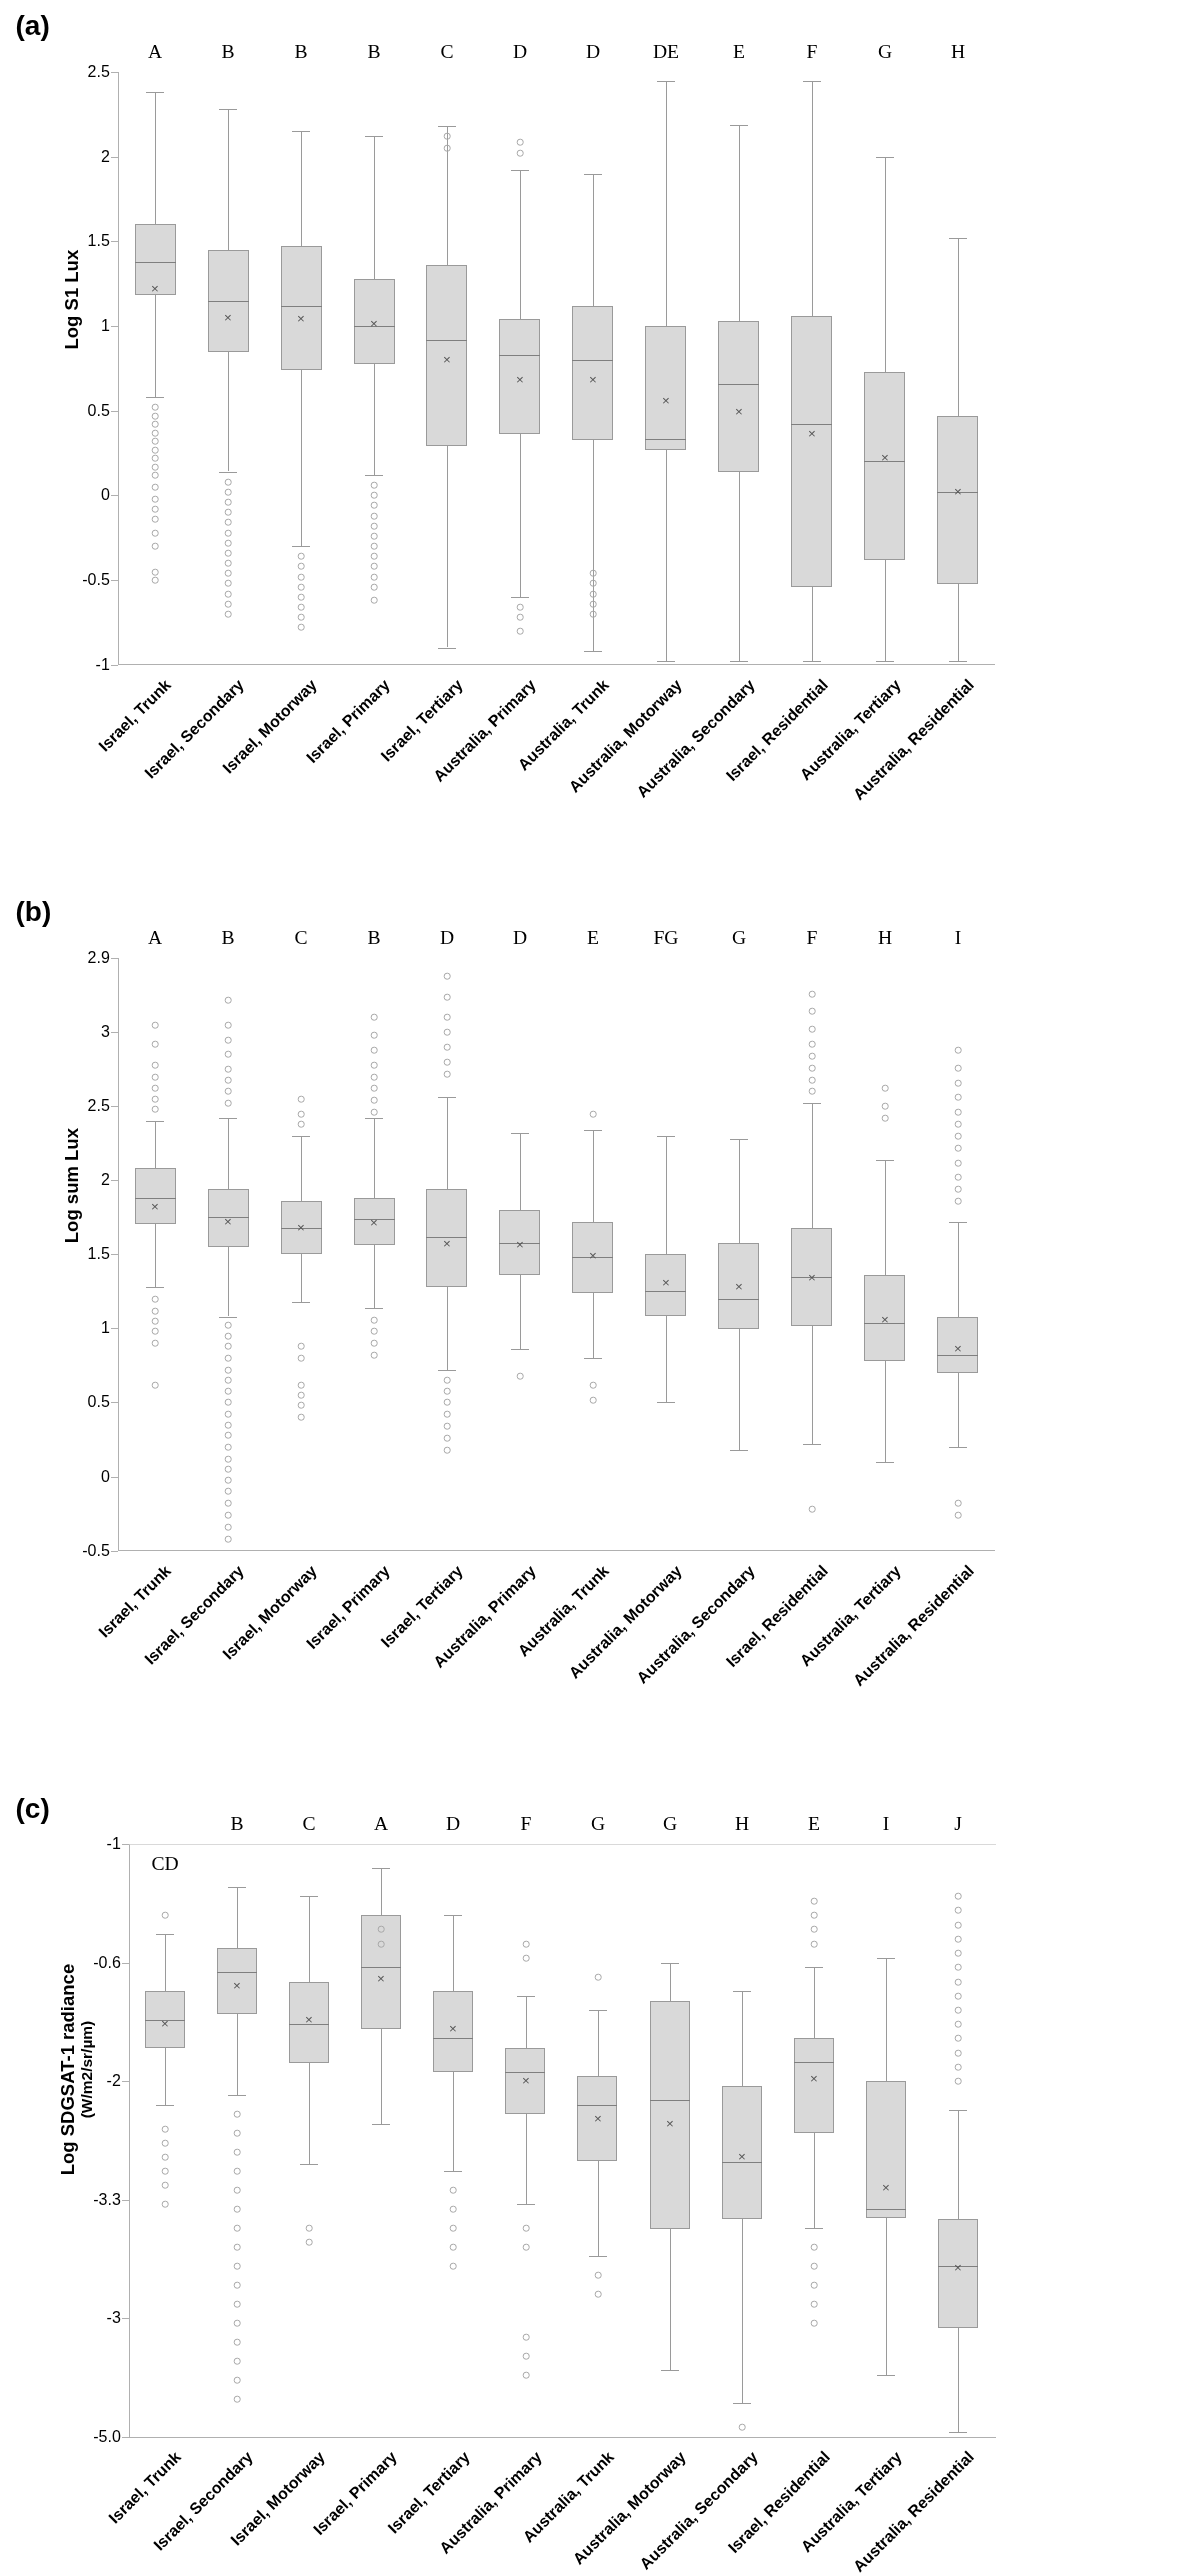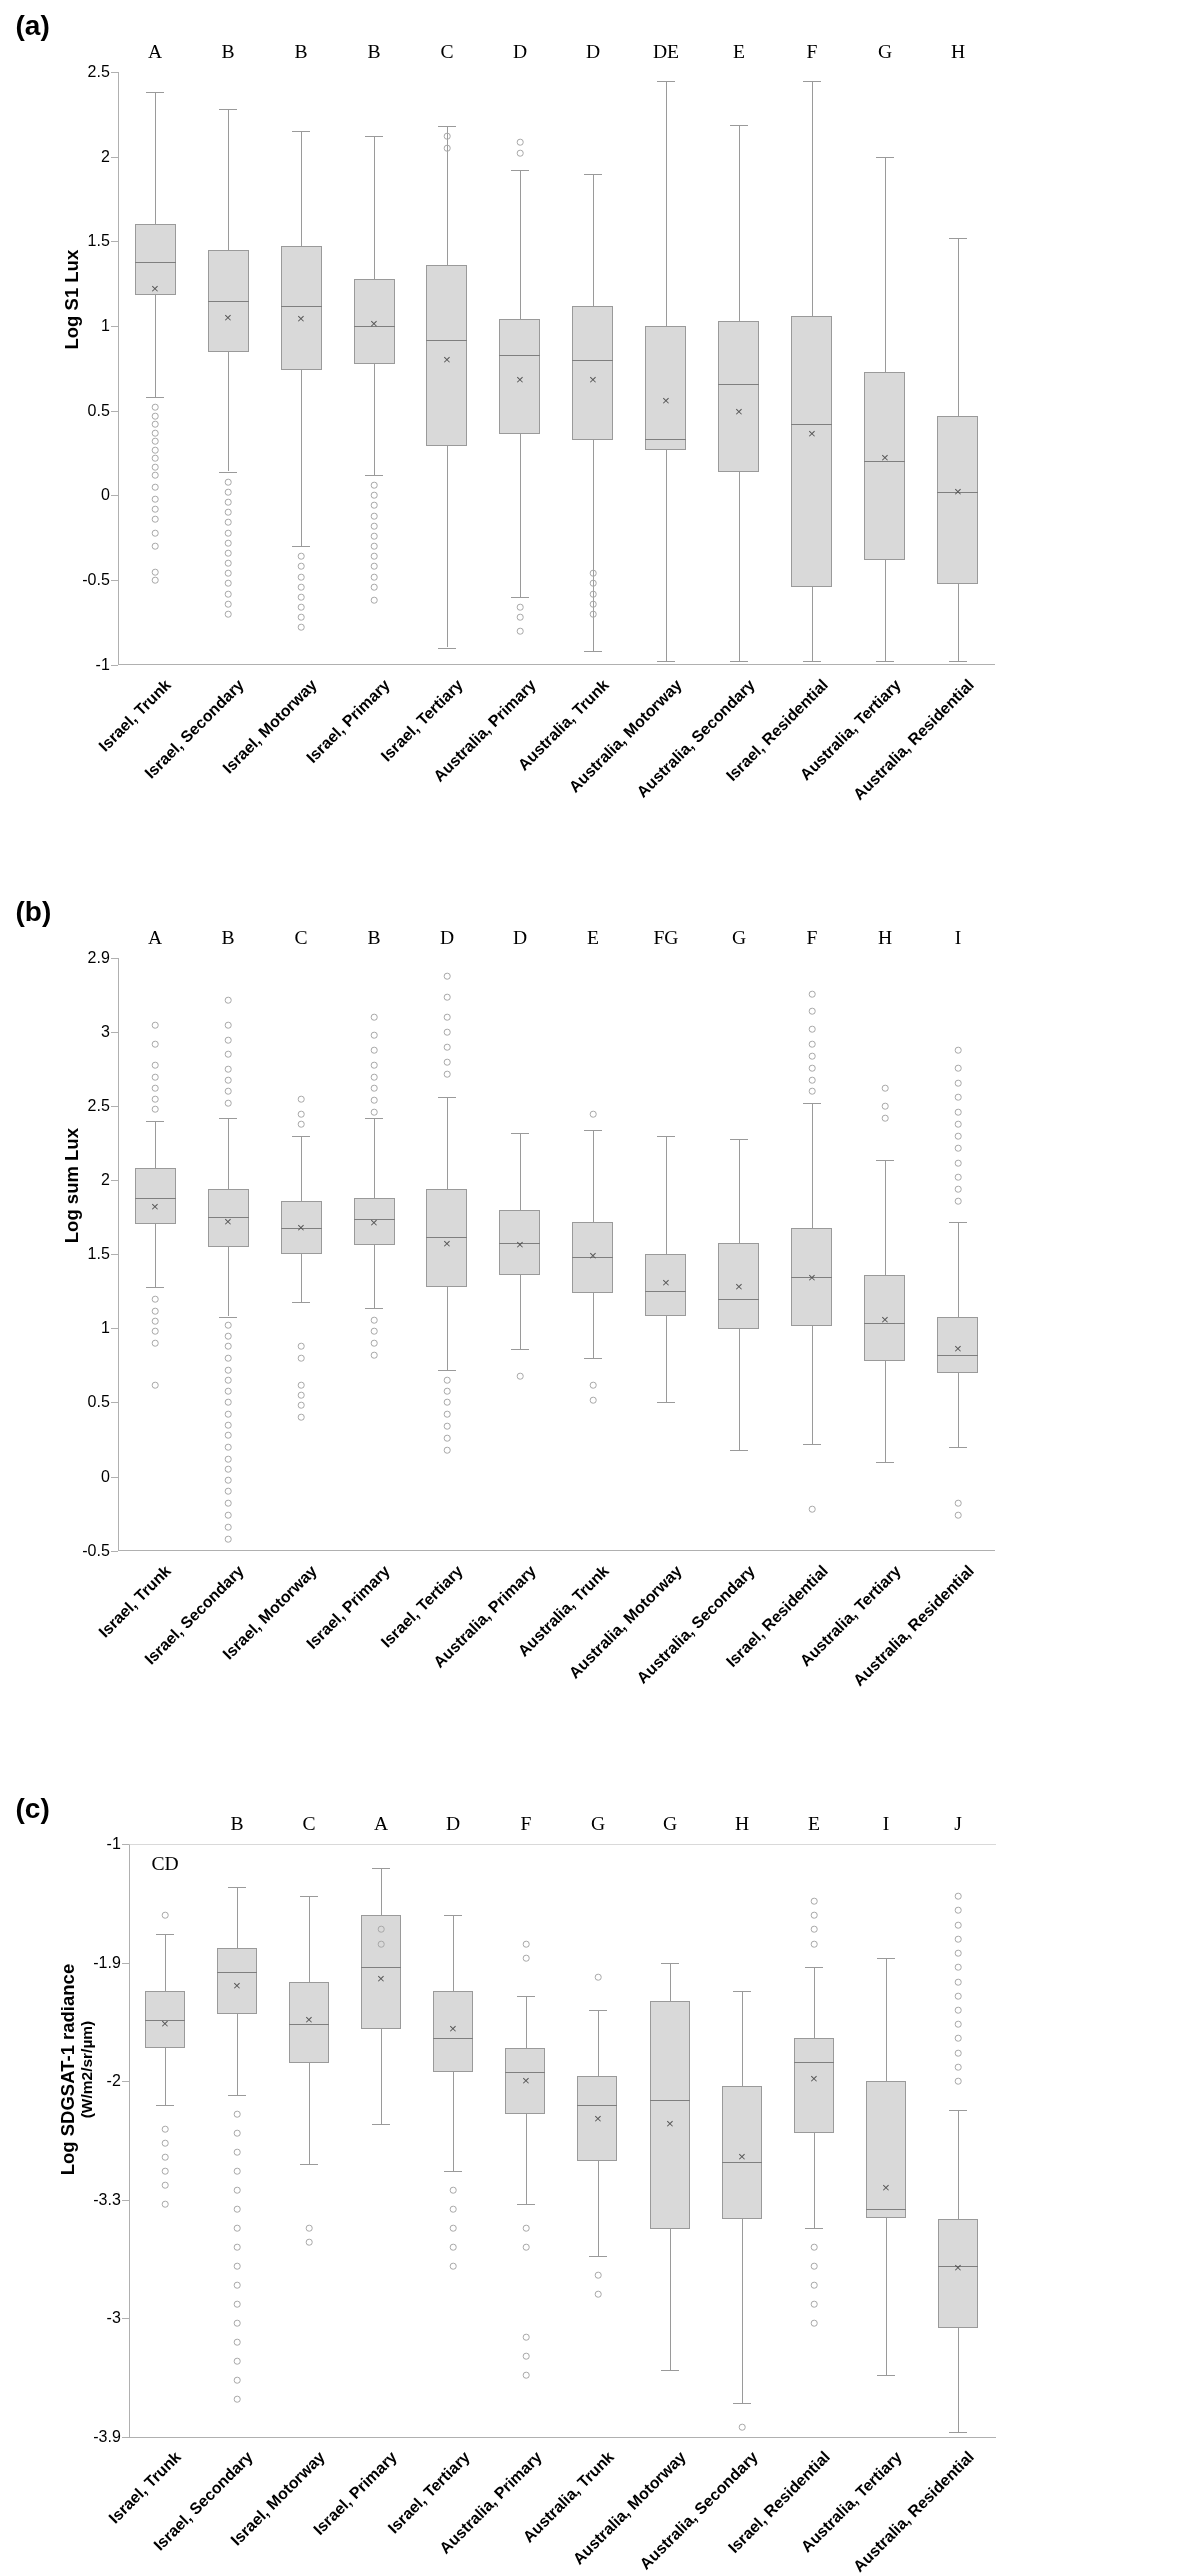--- a/index.html
+++ b/index.html
@@ -470,29 +470,29 @@
   </div>
 
   <div class="panel" id="panel-c" style="position:absolute;left:0;top:1772px;width:1185px;height:881px;">
     <div class="panel-label" style="left:15.5px;top:20.6px;">(c)</div>
     <div class="axis-title" style="left:-57px;top:278px;width:268px;transform:rotate(-90deg);">
       <span>Log SDGSAT-1 radiance</span>
       <span class="sub">(W/m2/sr/µm)</span>
     </div>
     <div class="chart" id="chart-c" style="left:0;top:0;width:1185px;height:881px;">
         <div class="plotarea topline" style="left: 129px; top: 72px; width: 866px; height: 592px;"></div>
-        <div class="ytick" style="left: 129px; top: 665px; right: auto; transform: translate(-100%, -50%); position: absolute; padding-right: 8.2px;">-3.9</div>
+        <div class="ytick" style="left: 129px; top: 665px; right: auto; transform: translate(-100%, -50%); position: absolute; padding-right: 8.2px;">-5.0</div>
         <div class="ytickmark" style="position: absolute; left: 122px; top: 665px; width: 7.2px; right: auto;"></div>
         <div class="ytick" style="left: 129px; top: 546px; right: auto; transform: translate(-100%, -50%); position: absolute; padding-right: 8.2px;">-3</div>
         <div class="ytickmark" style="position: absolute; left: 122px; top: 546px; width: 7.2px; right: auto;"></div>
         <div class="ytick" style="left: 129px; top: 428px; right: auto; transform: translate(-100%, -50%); position: absolute; padding-right: 8.2px;">-3.3</div>
         <div class="ytickmark" style="position: absolute; left: 122px; top: 428px; width: 7.2px; right: auto;"></div>
         <div class="ytick" style="left: 129px; top: 309px; right: auto; transform: translate(-100%, -50%); position: absolute; padding-right: 8.2px;">-2</div>
         <div class="ytickmark" style="position: absolute; left: 122px; top: 309px; width: 7.2px; right: auto;"></div>
-        <div class="ytick" style="left: 129px; top: 191px; right: auto; transform: translate(-100%, -50%); position: absolute; padding-right: 8.2px;">-1.9</div>
+        <div class="ytick" style="left: 129px; top: 191px; right: auto; transform: translate(-100%, -50%); position: absolute; padding-right: 8.2px;">-0.6</div>
         <div class="ytickmark" style="position: absolute; left: 122px; top: 191px; width: 7.2px; right: auto;"></div>
         <div class="ytick" style="left: 129px; top: 72px; right: auto; transform: translate(-100%, -50%); position: absolute; padding-right: 8.2px;">-1</div>
         <div class="ytickmark" style="position: absolute; left: 122px; top: 72px; width: 7.2px; right: auto;"></div>
         <div class="whisker-v" style="left: 165px; top: 162px; height: 171px;"></div>
         <div class="cap" style="left: 156px; top: 162px; width: 18px;"></div>
         <div class="cap" style="left: 156px; top: 333px; width: 18px;"></div>
         <div class="box" style="left: 145px; top: 219px; width: 40px; height: 57px;"></div>
         <div class="median" style="left: 145px; top: 248px; width: 40px;"></div>
         <div class="meanx" style="left: 165px; top: 252px;">×</div>
         <div class="outlier" style="left: 165px; top: 143px;"></div>

